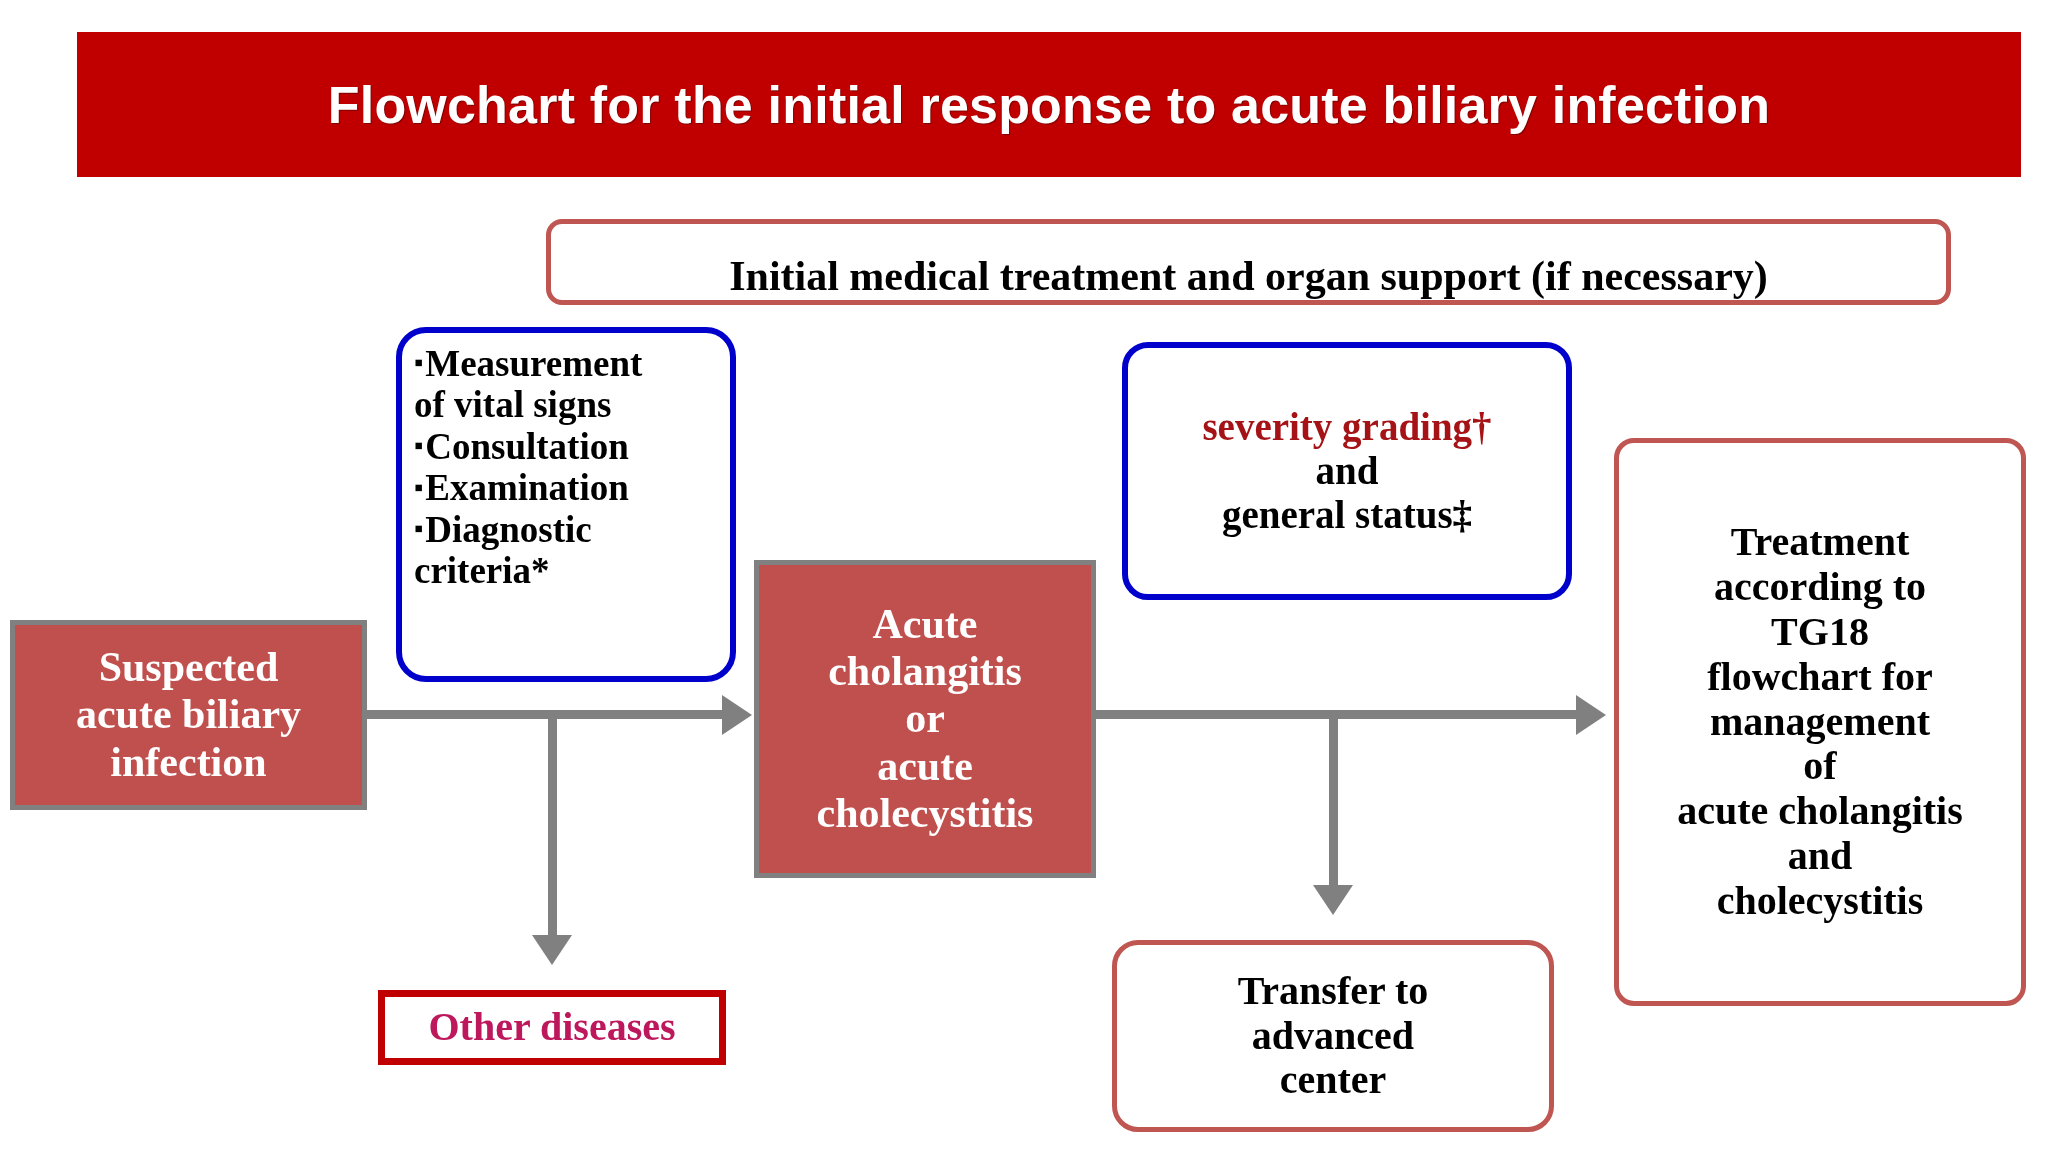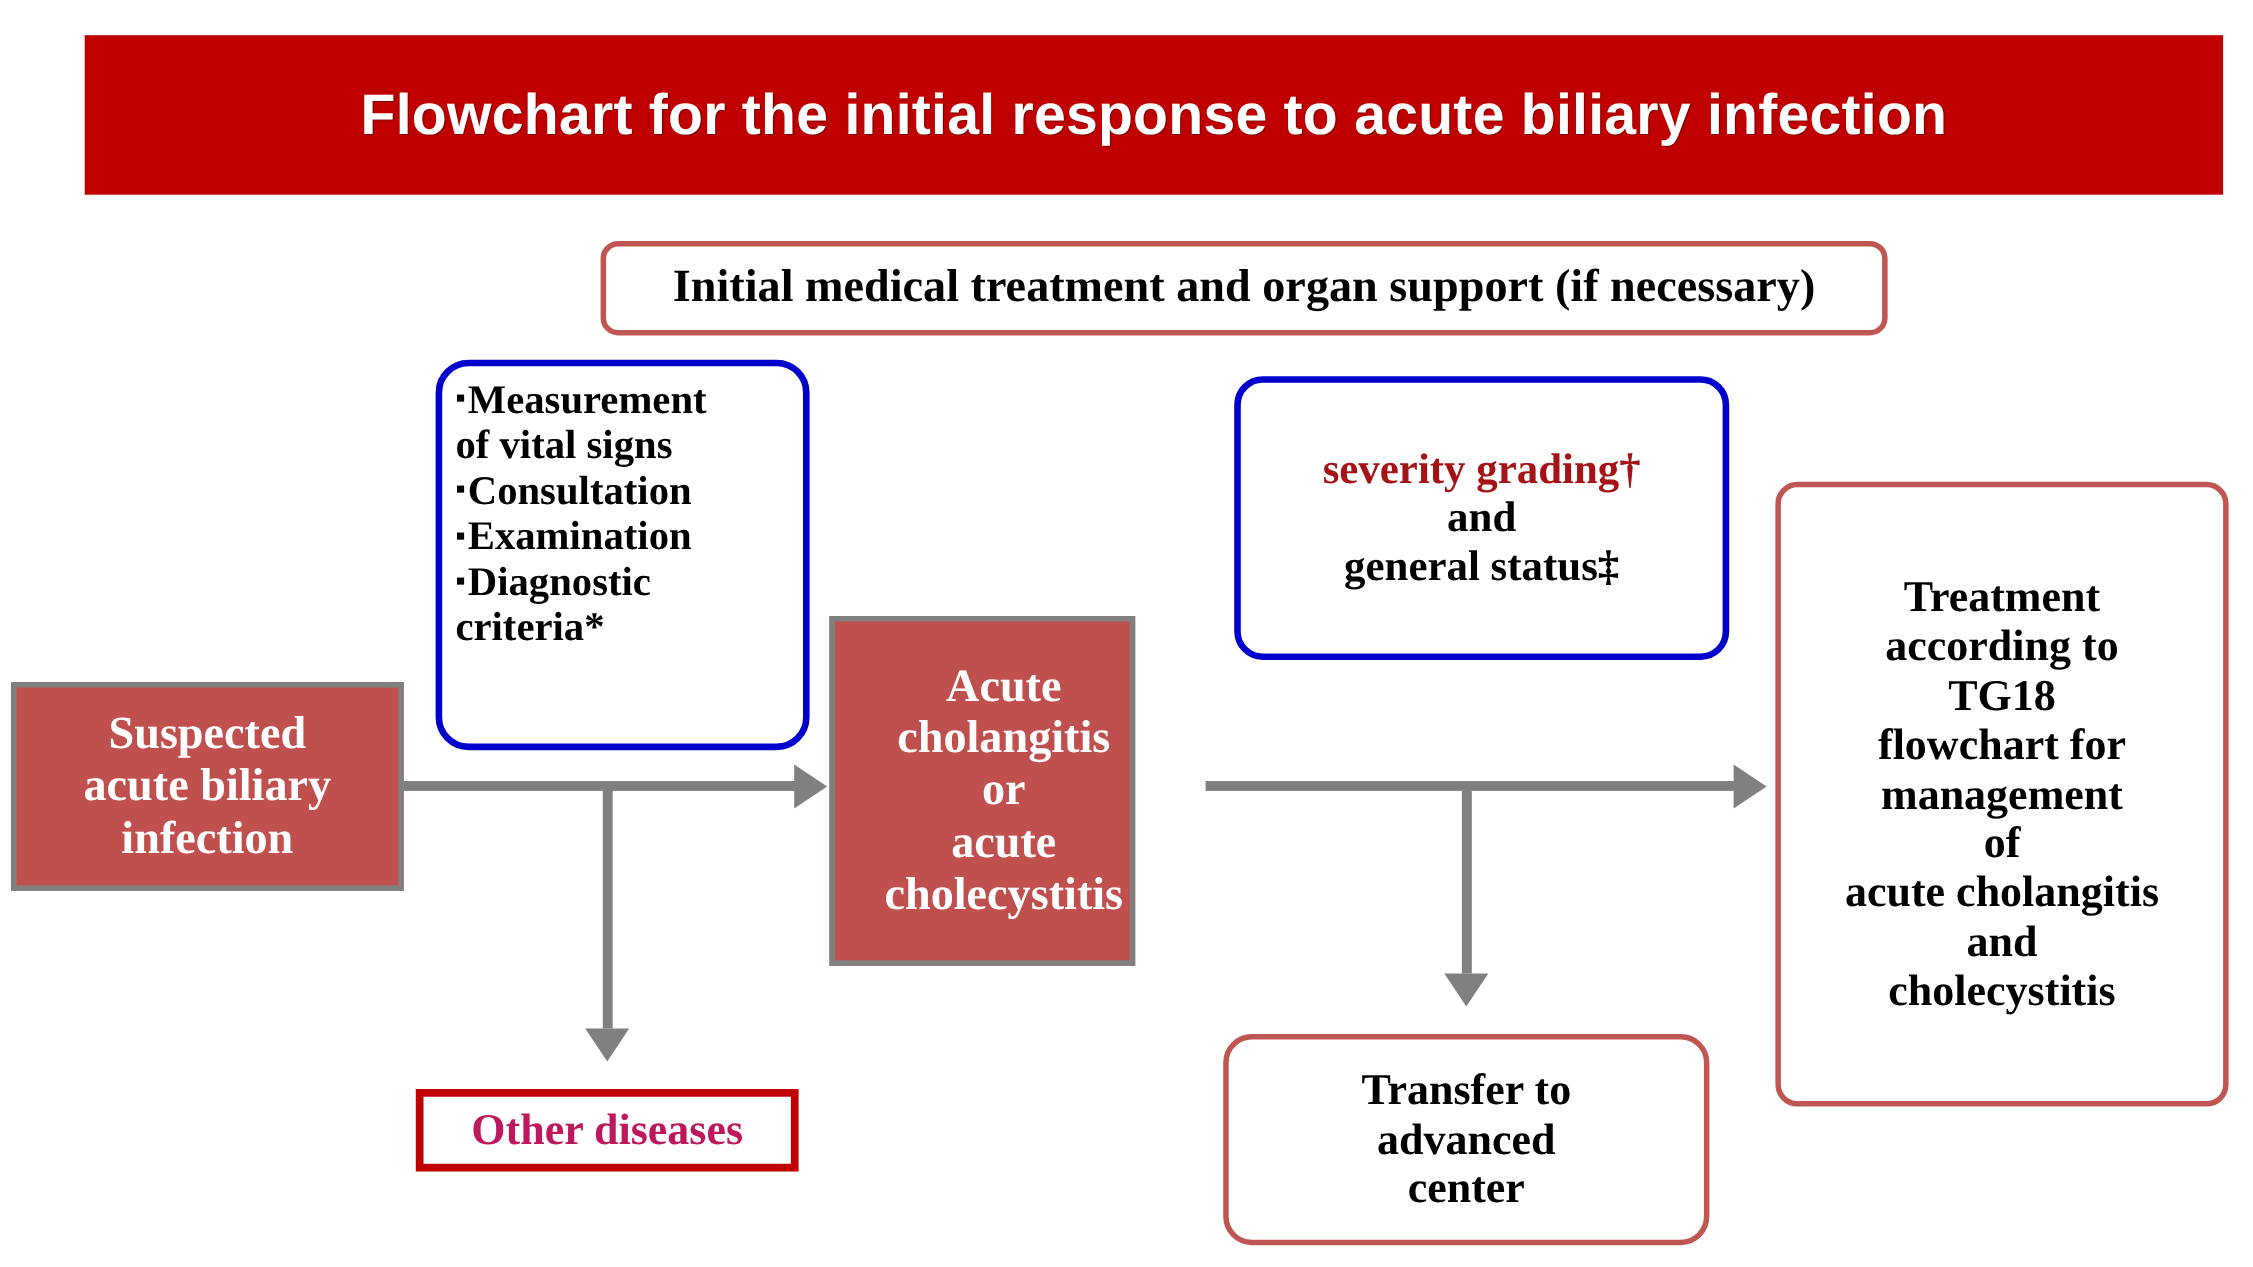--- a/index.html
+++ b/index.html
@@ -49,27 +49,28 @@
     text-align: center;
     font-weight: bold;
     line-height: 1.12;
     background: #FFFFFF;
   }
 
   
   .node-initial {
     left: 546px;
     top: 219px;
-    width: 1170px;
+    width: 1405px;
     height: 86px;
     border: 5px solid #BF5652;
     border-radius: 16px;
     font-size: 42px;
     color: #000000;
     padding: 0 14px;
+    align-items: flex-end;
   }
 
   
   .node-assess-list {
     left: 396px;
     top: 327px;
     width: 340px;
     height: 355px;
     border: 6px solid #0000CC;
     border-radius: 30px;
@@ -120,25 +121,24 @@
     left: 10px;
     top: 620px;
     width: 357px;
     height: 190px;
     font-size: 42px;
     padding: 12px 6px;
   }
   .node-cholangitis {
     left: 754px;
     top: 560px;
-    width: 278px;
+    width: 342px;
     height: 318px;
     font-size: 42px;
     padding: 0 6px;
-    justify-content: flex-end;
   }
 
   
   .node-other {
     left: 378px;
     top: 990px;
     width: 348px;
     height: 75px;
     border: 7px solid #C00000;
     border-radius: 0;

